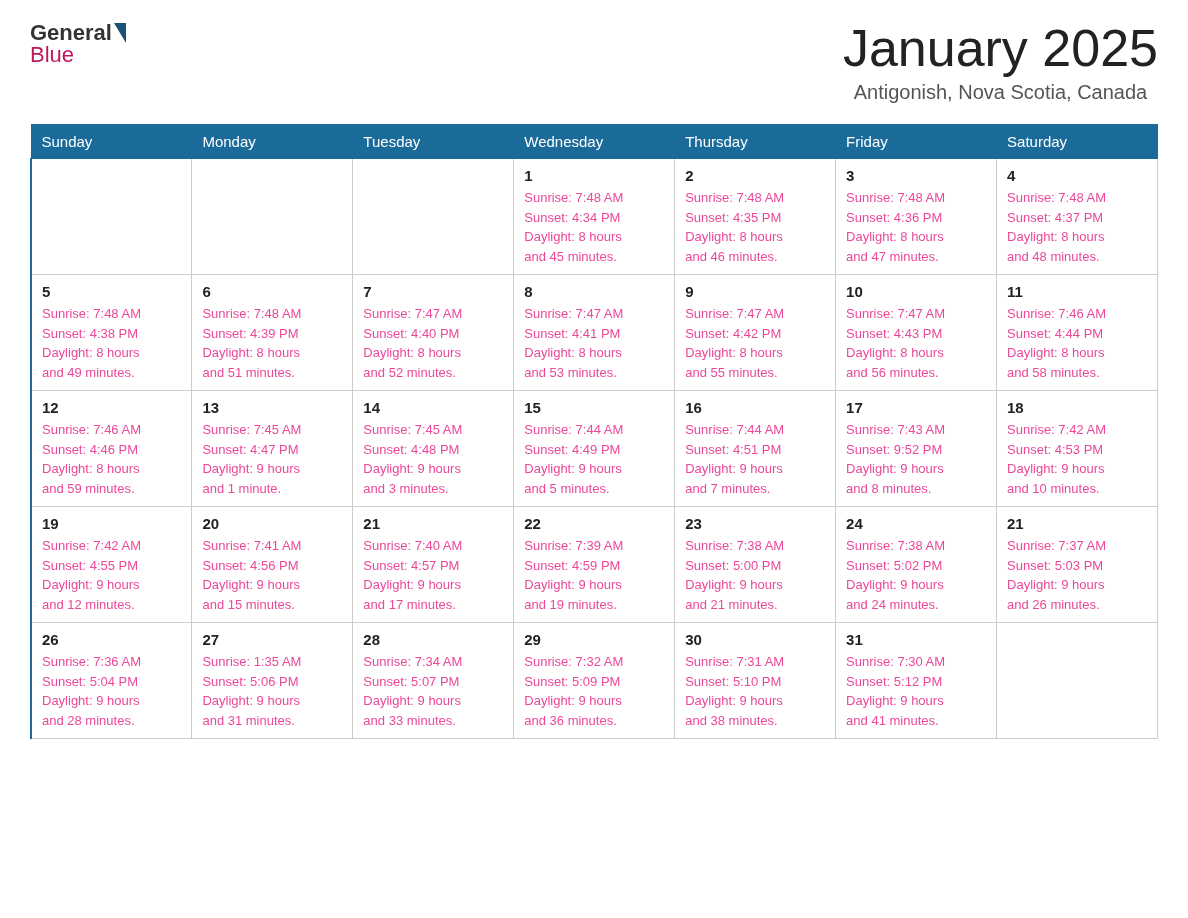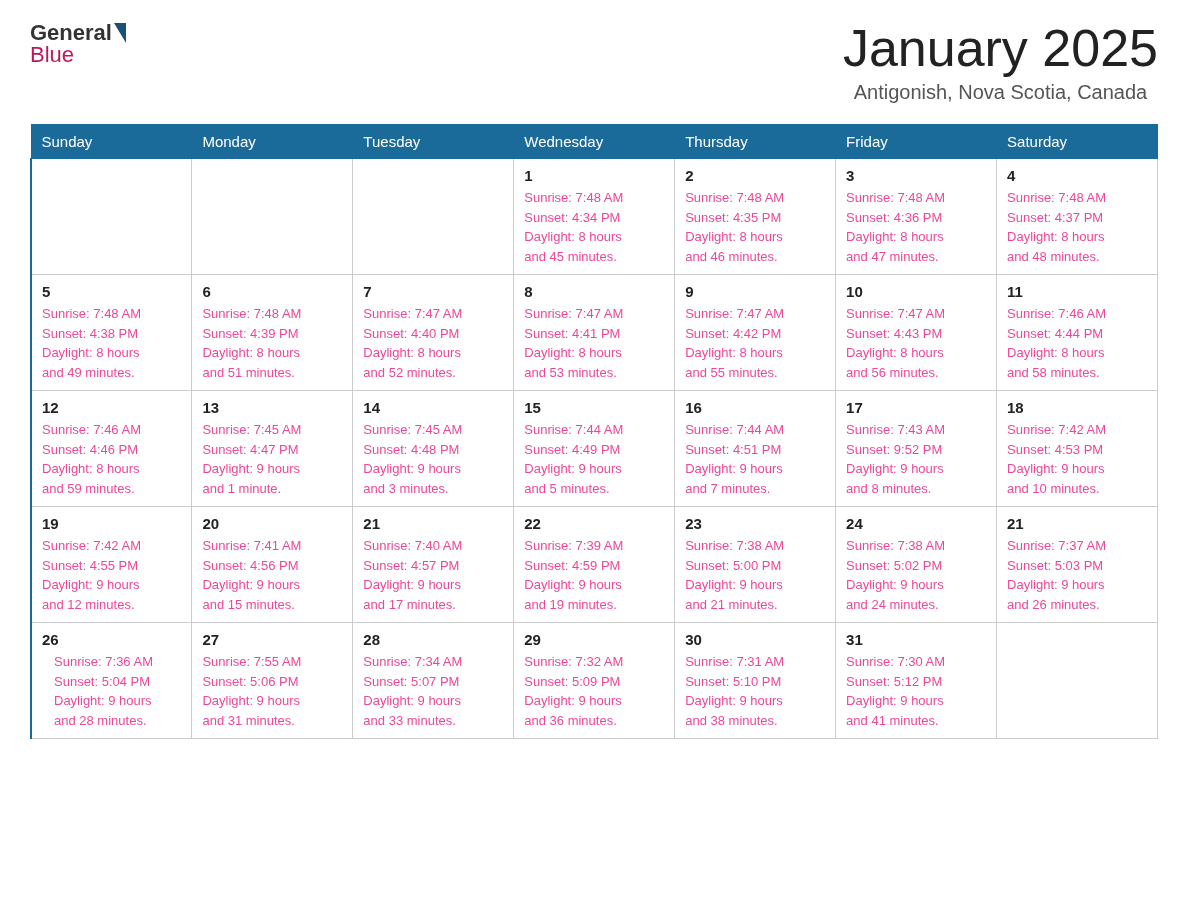--- a/index.html
+++ b/index.html
@@ -322,28 +322,28 @@
           <div class="day-number">21</div>
           <div class="day-info" style="white-space: pre-line;">Sunrise: 7:37 AM
 Sunset: 5:03 PM
 Daylight: 9 hours
 and 26 minutes.</div>
         </td>
       </tr>
       <tr>
         <td>
           <div class="day-number">26</div>
-          <div class="day-info" style="white-space: pre-line; margin-left: 12px;">Sunrise: 7:36 AM
+          <div class="day-info" style="white-space: pre-line;">Sunrise: 7:36 AM
 Sunset: 5:04 PM
 Daylight: 9 hours
 and 28 minutes.</div>
         </td>
         <td>
           <div class="day-number">27</div>
-          <div class="day-info" style="white-space: pre-line;">Sunrise: 7:55 AM
+          <div class="day-info" style="white-space: pre-line;">Sunrise: 1:35 AM
 Sunset: 5:06 PM
 Daylight: 9 hours
 and 31 minutes.</div>
         </td>
         <td>
           <div class="day-number">28</div>
           <div class="day-info" style="white-space: pre-line;">Sunrise: 7:34 AM
 Sunset: 5:07 PM
 Daylight: 9 hours
 and 33 minutes.</div>

